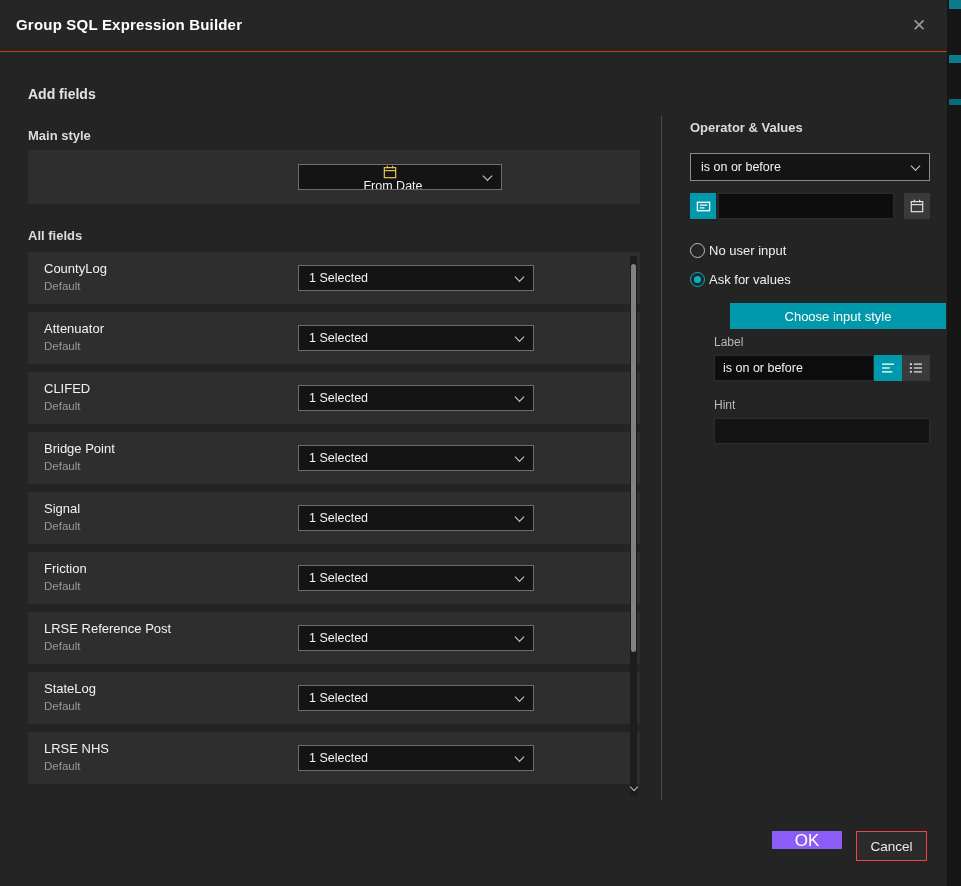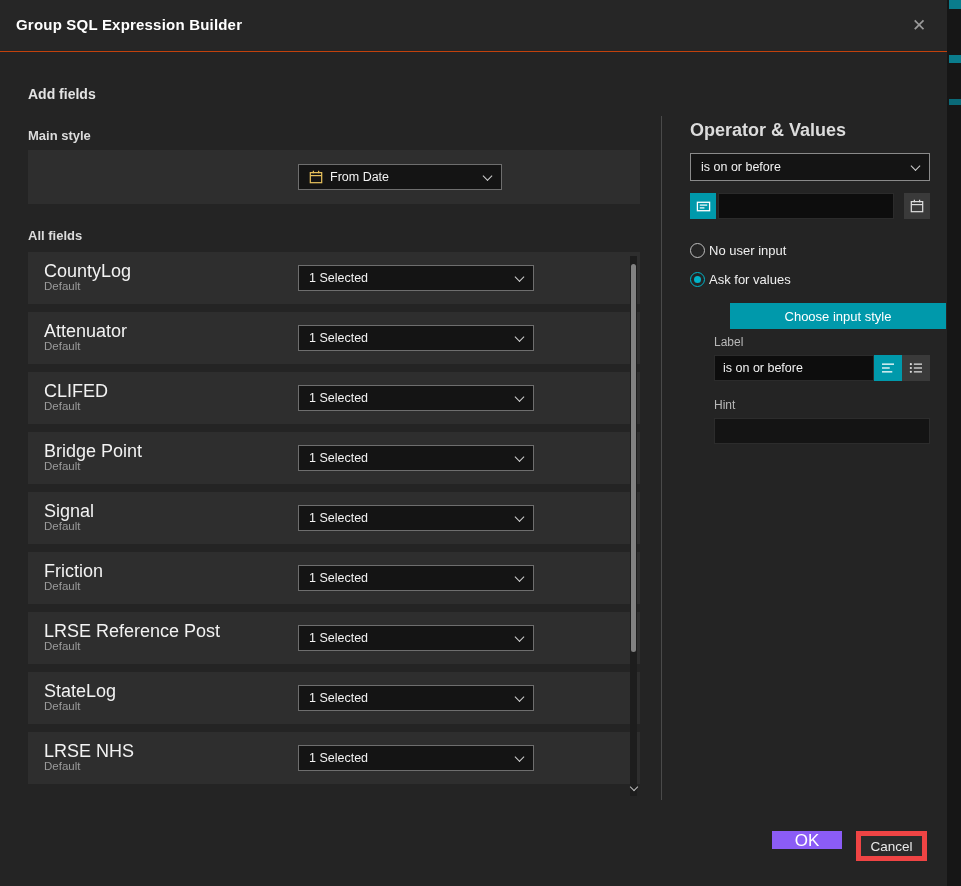--- a/index.html
+++ b/index.html
@@ -20,45 +20,45 @@
   }
   .close-btn {
     position:absolute; right:16px; top:14px; width:24px; height:24px;
     color:#9a9a9a; font-size:17px; line-height:24px; text-align:center;
     cursor:pointer; background:none; border:none;
   }
   
   .h-addfields { position:absolute; left:28px; top:86px; font-size:14px; font-weight:bold; color:#e3e3e3; }
   .h-mainfield { position:absolute; left:28px; top:128px; font-size:13px; font-weight:bold; color:#dcdcdc; }
   .h-allfields { position:absolute; left:28px; top:228px; font-size:13px; font-weight:bold; color:#dcdcdc; }
-  .h-opvalues  { position:absolute; left:690px; top:120px; font-size:18px; font-weight:bold; color:#dcdcdc; }
+  .h-opvalues  { position:absolute; left:690px; top:120px; font-size:13px; font-weight:bold; color:#dcdcdc; }
 
   
   .dd {
     position:absolute; height:26px; background:#141414;
     border:1px solid #6e6e6e; color:#f2f2f2; font-size:12.5px;
     display:flex; align-items:center; padding:0 24px 0 10px; cursor:pointer;
   }
   .dd .chev, .chev {
     position:absolute; right:10px; top:50%; width:7px; height:7px;
     border-right:1.5px solid #cfcfcf; border-bottom:1.5px solid #cfcfcf;
     transform:translateY(-65%) rotate(45deg);
   }
   .dd .ddtext { white-space:nowrap; overflow:hidden; }
 
   
   .main-panel { position:absolute; left:28px; top:150px; width:612px; height:54px; background:#2e2e2e; }
   .main-panel .dd1 { left:12px; top:14px; width:242px; }
-  .main-panel .dd2 { left:270px; top:14px; width:204px; }
+  .main-panel .dd2 { left:270px; top:14px; width:204px;flex-direction:column; }
   .cal-ic { display:inline-block; margin-right:7px; flex:0 0 auto; line-height:0; }
 
   
   .list { position:absolute; left:28px; top:252px; width:612px; display:flex; flex-direction:column; gap:8px; }
   .frow { position:relative; height:52px; background:#2e2e2e; }
-  .frow .fname { position:absolute; left:16px; top:9px;  font-size:18px;   color:#f2f2f2; }
+  .frow .fname { position:absolute; left:16px; top:9px;  font-size:13px;   color:#f2f2f2; }
   .frow .ftype { position:absolute; left:16px; top:28px; font-size:11.5px; color:#9a9a9a; }
   .frow .dd    { left:270px; top:13px; width:236px; }
 
   
   .vscroll { position:absolute; left:630px; top:256px; width:7px; height:540px; background:#1d1d1d; }
   .vthumb  { position:absolute; left:1px; top:8px; width:5px; height:388px; background:#818181; border-radius:3px; cursor:grab; }
   .varrow  { position:absolute; left:0px; top:528px; width:7px; height:7px; }
   .varrow::after { content:""; position:absolute; left:1px; top:0; width:5px; height:5px;
     border-right:1.5px solid #bdbdbd; border-bottom:1.5px solid #bdbdbd; transform:rotate(45deg); }
 
@@ -91,21 +91,21 @@
   .style-btn { position:absolute; top:0; width:28px; height:26px; border:none; cursor:pointer; display:flex; align-items:center; justify-content:center; }
   .style-btn.active { left:160px; background:#0099ab; }
   .style-btn.plain  { left:188px; background:#3a3a3a; }
 
   .hint-input { position:absolute; left:714px; top:418px; width:216px; height:26px; background:#141414; border:1px solid #2c2c2c;
     color:#f2f2f2; font-size:12.5px; padding:0 8px; font-family:"Liberation Sans",sans-serif; }
 
   
   .ok-btn { position:absolute; top:831px; left:772px; width:70px; height:18px; background:#8b5cf6; border:none;
     color:#fff; font-size:17px; font-family:"Liberation Sans",sans-serif; cursor:pointer; }
-  .cancel-btn { position:absolute; top:831px; left:856px; width:71px; height:30px; background:#2b2b2b; border:5px solid #ef4444;
+  .cancel-btn { position:absolute; top:831px; left:856px; width:71px; height:30px; background:#2b2b2b; border:1px solid #ef4444;
     color:#eaeaea; font-size:13.5px; font-family:"Liberation Sans",sans-serif; cursor:pointer; }
 
   
   .bg-strip { position:absolute; left:947px; top:0; width:14px; height:886px; background:#161616; }
   .bg-strip .m1 { position:absolute; left:2px; top:0;    width:12px; height:9px; background:#0a7c8c; }
   .bg-strip .m2 { position:absolute; left:2px; top:55px; width:12px; height:8px; background:#0a7c8c; }
   .bg-strip .m3 { position:absolute; left:2px; top:99px; width:12px; height:6px; background:#0a6a78; }
 </style>
 </head>
 <body>

